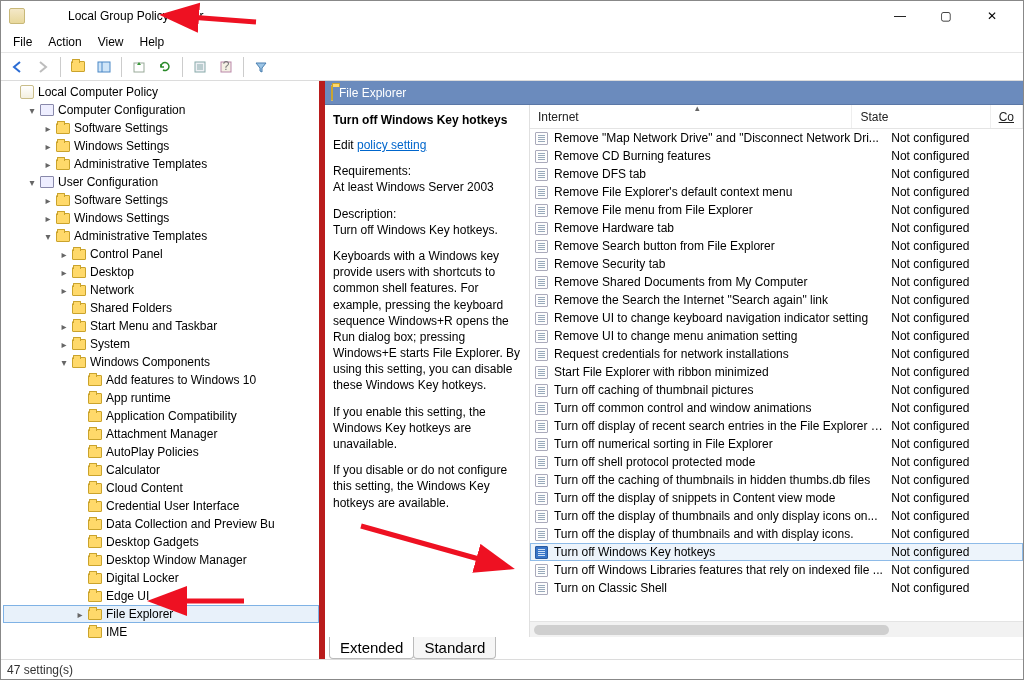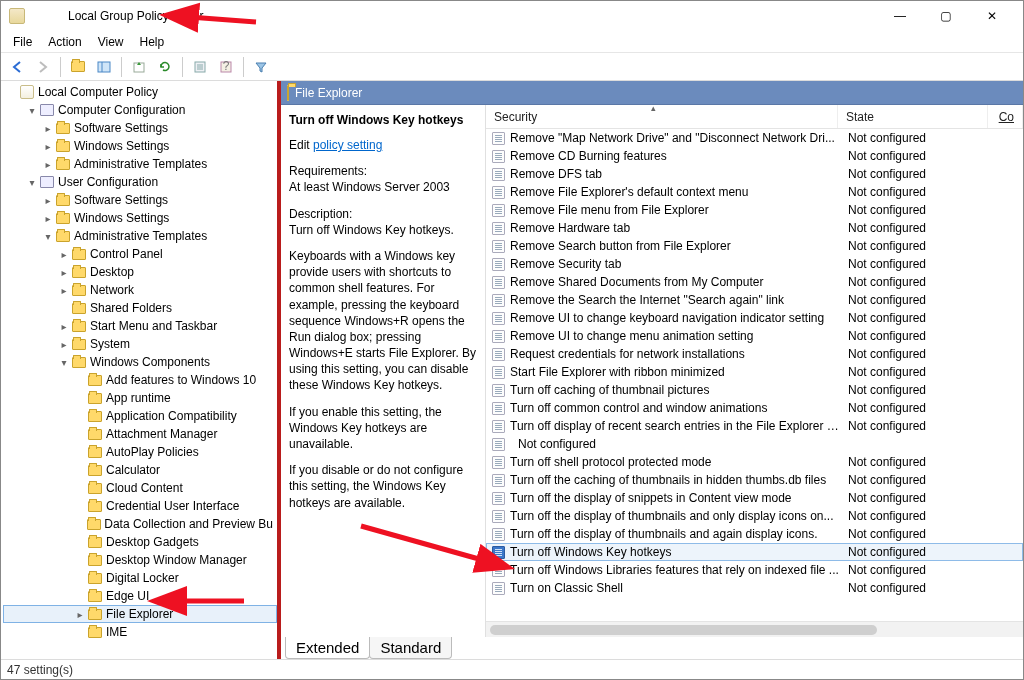--- a/index.html
+++ b/index.html
@@ -8,21 +8,21 @@
 .titlebar .app-icon { width: 16px; height: 16px; margin-right: 6px; background: linear-gradient(#f4e8c8,#e8d89c); border:1px solid #c8b878; border-radius:2px; }
 .titlebar .title { flex: 1; color:#000; }
 .winbtns { display:flex; gap:0; }
 .winbtn { width:46px; height:30px; display:flex; align-items:center; justify-content:center; color:#000; }
 .menubar { height: 22px; display:flex; align-items:center; padding: 0 4px; border-bottom: 1px solid #e6e6e6;}
 .menubar span { padding: 2px 8px; cursor:default; }
 .toolbar { height: 28px; display:flex; align-items:center; gap:2px; padding: 0 4px; border-bottom:1px solid #dcdcdc;}
 .tbtn { width:24px; height:24px; display:flex; align-items:center; justify-content:center; border:1px solid transparent; border-radius:2px;}
 .sep { width:1px; height:20px; background:#ccc; margin:0 3px;}
 .body { flex:1; display:flex; overflow:hidden; }
-.tree { width:280px; border-right:4px solid #b91c1c; overflow:auto; padding:2px 0 4px 2px; }
+.tree { width:324px; border-right:6px solid #b91c1c; overflow:auto; padding:2px 0 4px 2px; }
 .tree-row { display:flex; align-items:center; height:18px; white-space:nowrap; cursor:default; padding-right:4px;}
 .tree-row .exp { width:14px; text-align:center; color:#666; font-size:10px; }
 .tree-row .foldicon { width:16px; height:14px; margin-right:3px; display:inline-flex; align-items:center; justify-content:center; }
 .folder { width:14px; height:11px; background:#ffd96a; border:1px solid #caa32c; border-radius:1px; position:relative;}
 .folder:before { content:""; position:absolute; top:-3px; left:0; width:6px; height:3px; background:#ffd96a; border:1px solid #caa32c; border-bottom:none; border-radius:1px 1px 0 0;}
 .pc-icon { width:14px; height:12px; background:#eef; border:1px solid #88a; border-radius:1px;}
 .root-icon { width:14px; height:14px; background:linear-gradient(#fff,#f4f0e0); border:1px solid #c9bd8a; border-radius:2px;}
 .tree-row.sel { background:rgba(0, 102, 204, 0.09); outline:1px solid rgba(0, 102, 204, 0.45); outline-offset:-1px;}
 .right { flex:1; display:flex; flex-direction:column; overflow:hidden;}
 .right-header { background:#6b8bbd; color:#fff; height:24px; display:flex; align-items:center; padding:0 6px; gap:6px; border-bottom:1px solid #5a77a6;}
@@ -367,21 +367,21 @@
         <p><span>Edit </span><a href="#">policy setting </a></p>
         <p><span>Requirements:</span><br><span>At least Windows Server 2003</span></p>
         <p><span>Description:</span><br><span>Turn off Windows Key hotkeys.</span></p>
         <p>Keyboards with a Windows key provide users with shortcuts to common shell features. For example, pressing the keyboard sequence Windows+R opens the Run dialog box; pressing Windows+E starts File Explorer. By using this setting, you can disable these Windows Key hotkeys.</p>
         <p>If you enable this setting, the Windows Key hotkeys are unavailable.</p>
         <p>If you disable or do not configure this setting, the Windows Key hotkeys are available.</p>
       </div>
       <div class="list-pane">
         <div class="list-head">
           <div class="col" style="width:352px; position:relative;">
-            <span>Security</span>
+            <span>Internet</span>
             <span class="sort-caret" style="left:165px">▴</span>
           </div>
           <div class="col" style="width:150px; justify-content:flex-start;">
               <span>State</span>
             </div>
           <div class="col" style="flex:1; justify-content:flex-end;text-decoration:underline;">
               <span>Co</span>
             </div>
         </div>
         <div class="list-rows" id="list-rows">
@@ -501,20 +501,21 @@
               <span class="sicon">
                 <span class="set-icon"></span>
               </span>
               <span class="name">Turn off display of recent search entries in the File Explorer s...</span>
               <span class="state">Not configured</span>
             </div>
             <div class="list-row">
               <span class="sicon">
                 <span class="set-icon"></span>
               </span>
+              <span class="name">Turn off numerical sorting in File Explorer</span>
               <span class="state">Not configured</span>
             </div>
             <div class="list-row">
               <span class="sicon">
                 <span class="set-icon"></span>
               </span>
               <span class="name">Turn off shell protocol protected mode</span>
               <span class="state">Not configured</span>
             </div>
             <div class="list-row">
@@ -535,21 +536,21 @@
               <span class="sicon">
                 <span class="set-icon"></span>
               </span>
               <span class="name">Turn off the display of thumbnails and only display icons on...</span>
               <span class="state">Not configured</span>
             </div>
             <div class="list-row">
               <span class="sicon">
                 <span class="set-icon"></span>
               </span>
-              <span class="name">Turn off the display of thumbnails and again display icons.</span>
+              <span class="name">Turn off the display of thumbnails and with display icons.</span>
               <span class="state">Not configured</span>
             </div>
             <div class="list-row sel">
               <span class="sicon">
                 <span class="set-icon sel"></span>
               </span>
               <span class="name">Turn off Windows Key hotkeys</span>
               <span class="state">Not configured</span>
             </div>
             <div class="list-row">

